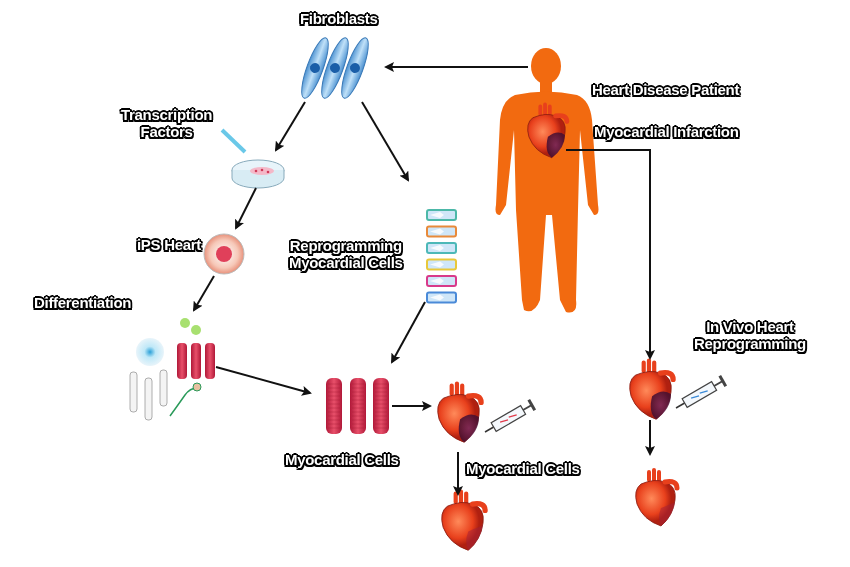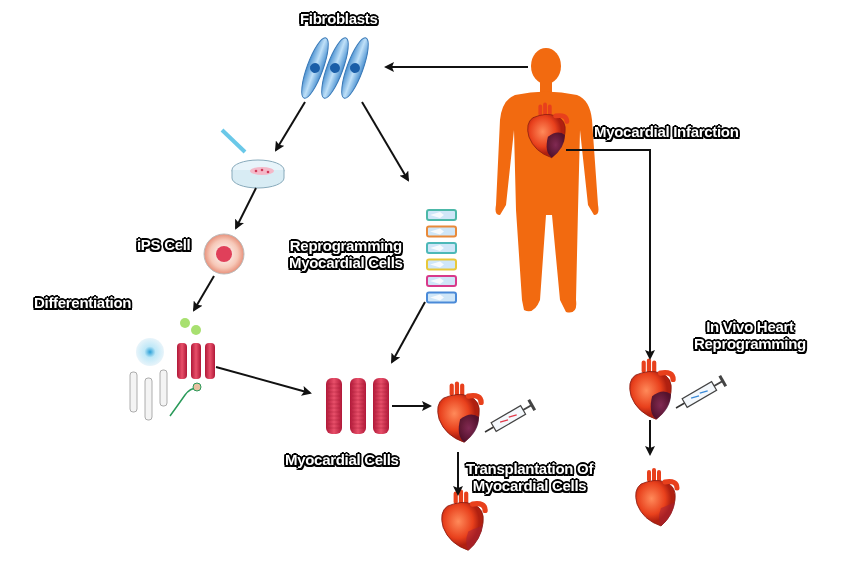--- a/index.html
+++ b/index.html
@@ -230,29 +230,33 @@
     <path d="M216,367 L310,393" marker-end="url(#ah)"></path>
     <path d="M425,302 L392,362" marker-end="url(#ah)"></path>
     <path d="M392,406 L430,406" marker-end="url(#ah)"></path>
     <path d="M458,452 L458,494" marker-end="url(#ah)"></path>
     <path d="M566,150 L650,150 L650,358" marker-end="url(#ah)"></path>
     <path d="M650,420 L650,454" marker-end="url(#ah)"></path>
   </g>
 </svg>
 
 <div class="lbl" style="left:300px;top:10px;">Fibroblasts</div>
-<div class="lbl" style="left:137px;top:236px;">iPS Cell</div>
+<div class="lbl" style="left:121px;top:106px;">
+  <div>Transcription</div>
+  <div>Factors</div>
+</div>
+<div class="lbl" style="left:137px;top:236px;">iPS Heart</div>
 <div class="lbl" style="left:34px;top:294px;">Differentiation</div>
 <div class="lbl" style="left:289px;top:237px;">
   <div>Reprogramming</div>
   <div>Myocardial Cells</div>
 </div>
+<div class="lbl" style="left:592px;top:81px;">Heart Disease Patient</div>
 <div class="lbl" style="left:594px;top:123px;text-align:right;">Myocardial Infarction</div>
 <div class="lbl" style="left:694px;top:318px;">
   <div>In Vivo Heart</div>
   <div>Reprogramming</div>
 </div>
 <div class="lbl" style="left:285px;top:451px;">Myocardial Cells</div>
 <div class="lbl" style="left:466px;top:460px;">
-  <div>Transplantation Of</div>
   <div>Myocardial Cells</div>
 </div>
 </div>
 
 </body></html>

